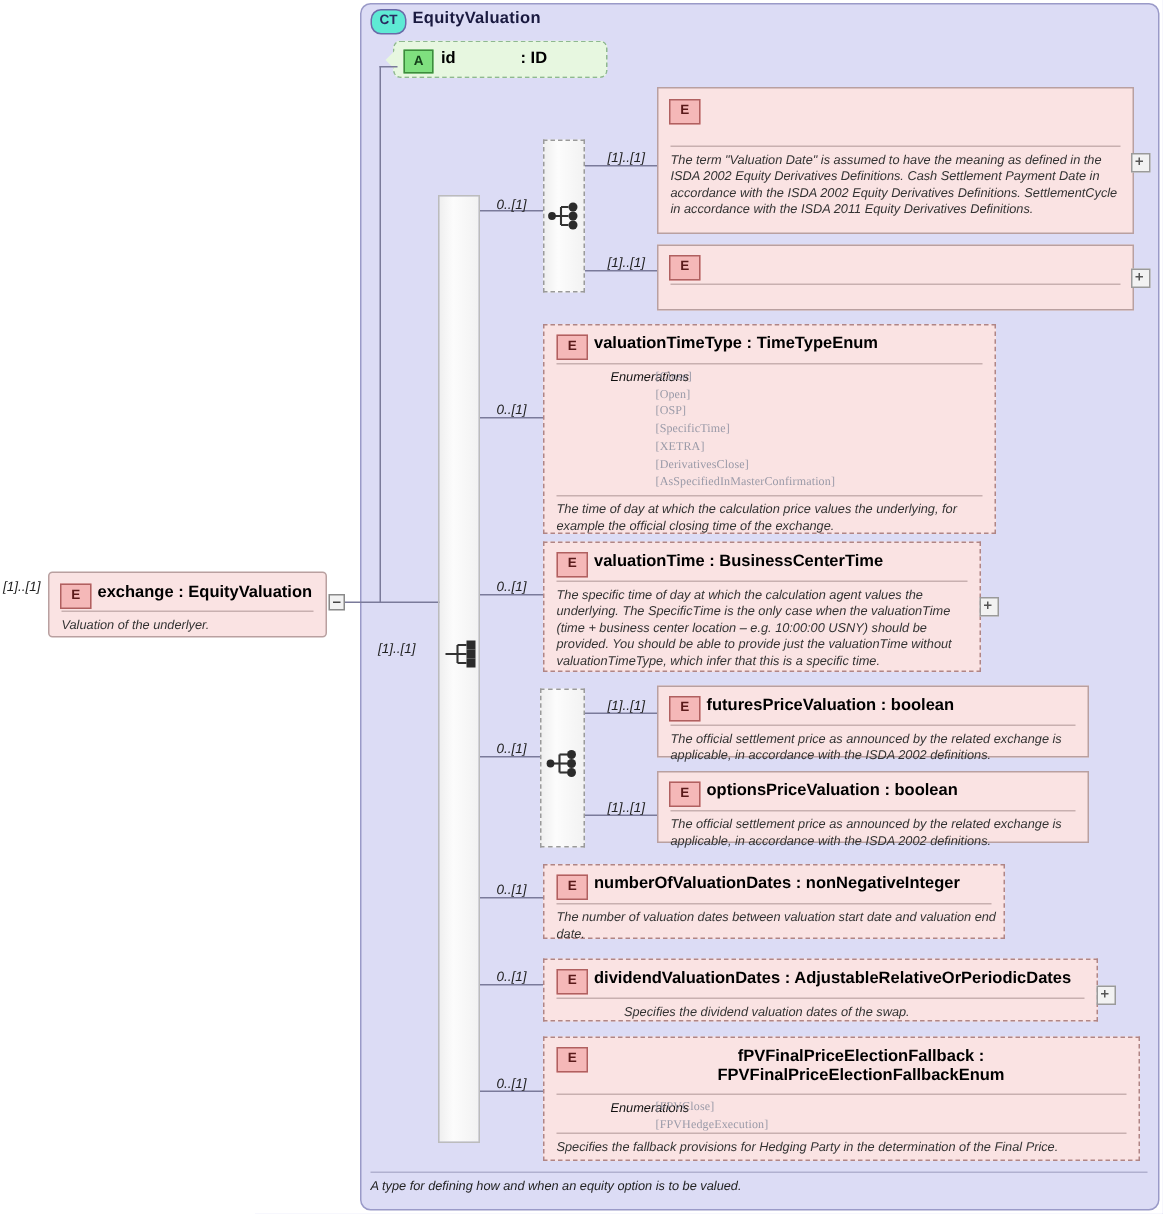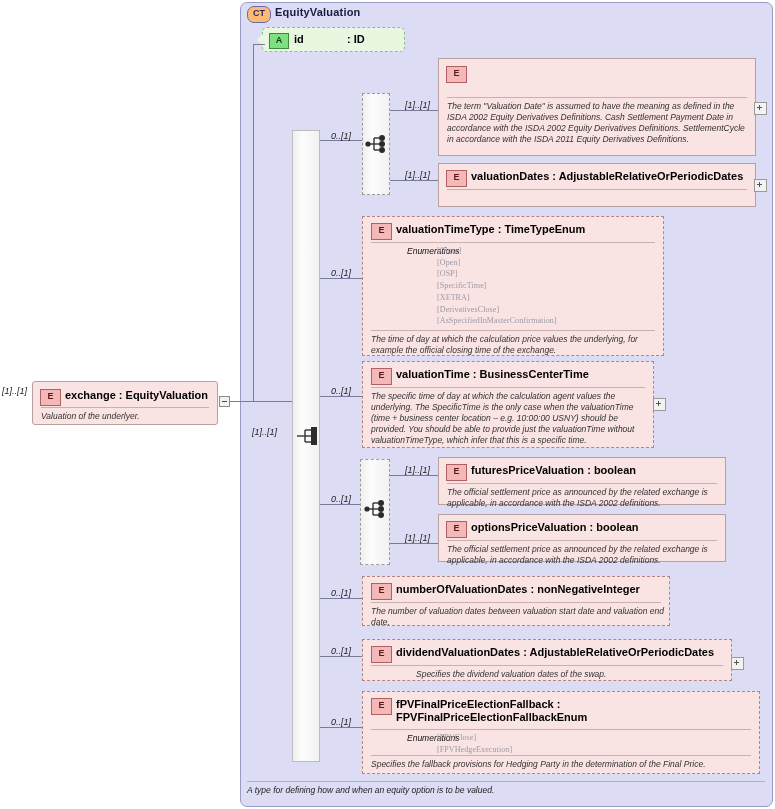--- a/index.html
+++ b/index.html
@@ -11,21 +11,21 @@
   .abs{position:absolute;box-sizing:border-box;}
 
   
   .ct-box{
     left:240px;top:2px;width:533px;height:805px;
     background:#dcdcf5;border:1px solid #9a9ac8;border-radius:7px;
   }
   .ct-header{left:247px;top:6px;width:300px;height:16px;}
   .ct-tag{
     position:absolute;left:0;top:0;width:22px;height:15px;
-    border:1px solid #6a6aa8;border-radius:7px;background:#fdba74;
+    border:1px solid #6a6aa8;border-radius:7px;background:#5eead4;
     font-size:9px;line-height:13px;text-align:center;color:#2a2a60;font-weight:bold;
   }
   .ct-name{position:absolute;left:28px;top:0px;font-size:11px;color:#1a1a40;
     font-weight:bold;letter-spacing:.2px;white-space:nowrap;}
 
   
   .attr-box{
     left:262px;top:27px;width:143px;height:25px;
     background:#e7f7e0;border:1px dashed #8fb98f;border-radius:5px;
   }
@@ -160,21 +160,20 @@
     <span class="e-tag" style="left:7px;top:7px;">E</span>
     <span class="el-sep" style="left:8px;top:38px;width:300px;"></span>
     <span class="el-doc" style="left:8px;top:42px;width:302px;">The term "Valuation Date" is assumed to have the meaning as defined in the ISDA 2002 Equity Derivatives Definitions. Cash Settlement Payment Date in accordance with the ISDA 2002 Equity Derivatives Definitions. SettlementCycle in accordance with the ISDA 2011 Equity Derivatives Definitions.</span>
   </div>
   <div class="plus-box" style="left:754px;top:102px;"></div>
 
   <div class="ln-h" style="left:390px;top:180px;width:48px;"></div>
   <span class="card" style="left:405px;top:170px;">[1]..[1]</span>
   <div class="abs el-solid" style="left:438px;top:163px;width:318px;height:44px;">
     <span class="e-tag" style="left:7px;top:6px;">E</span>
-    <span class="el-title" style="left:32px;top:6px;"><span>valuationDates</span> <span>:</span> <span>AdjustableRelativeOrPeriodicDates</span></span>
     <span class="el-sep" style="left:8px;top:25px;width:300px;"></span>
   </div>
   <div class="plus-box" style="left:754px;top:179px;"></div>
 
   <div class="ln-h" style="left:320px;top:278px;width:42px;"></div>
   <span class="card" style="left:331px;top:268px;">0..[1]</span>
   <div class="abs el-dashed" style="left:362px;top:216px;width:302px;height:140px;">
     <span class="e-tag" style="left:8px;top:6px;">E</span>
     <span class="el-title" style="left:33px;top:6px;"><span>valuationTimeType</span> <span>:</span> <span>TimeTypeEnum</span></span>
     <span class="el-sep" style="left:8px;top:25px;width:284px;"></span>
@@ -251,21 +250,21 @@
     <span class="el-title" style="left:33px;top:6px;"><span>dividendValuationDates</span> <span>:</span> <span>AdjustableRelativeOrPeriodicDates</span></span>
     <span class="el-sep" style="left:8px;top:25px;width:352px;"></span>
     <span class="el-doc" style="left:8px;top:29px;width:356px;margin-left:45px;">Specifies the dividend valuation dates of the swap.</span>
   </div>
   <div class="plus-box" style="left:731px;top:657px;"></div>
 
   <div class="ln-h" style="left:320px;top:727px;width:42px;"></div>
   <span class="card" style="left:331px;top:717px;">0..[1]</span>
   <div class="abs el-dashed" style="left:362px;top:691px;width:398px;height:83px;">
     <span class="e-tag" style="left:8px;top:6px;">E</span>
-    <span class="el-title" style="left:33px;top:6px;width:356px;text-align:left;"><span>fPVFinalPriceElectionFallback</span> <span>:</span> <span>FPVFinalPriceElectionFallbackEnum</span></span>
+    <span class="el-title" style="left:33px;top:6px;width:356px;text-align:center;"><span>fPVFinalPriceElectionFallback</span> <span>:</span> <span>FPVFinalPriceElectionFallbackEnum</span></span>
     <span class="el-sep" style="left:8px;top:37px;width:380px;"></span>
     <span class="enum-label" style="left:8px;top:41px;">Enumerations</span>
     <span class="enum-list" style="left:74px;top:40px;">
       <span>[FPVClose]</span><br>
       <span>[FPVHedgeExecution]</span>
     </span>
     <span class="el-sep" style="left:8px;top:63px;width:380px;"></span>
     <span class="el-doc" style="left:8px;top:67px;width:384px;">Specifies the fallback provisions for Hedging Party in the determination of the Final Price.</span>
   </div>
 

